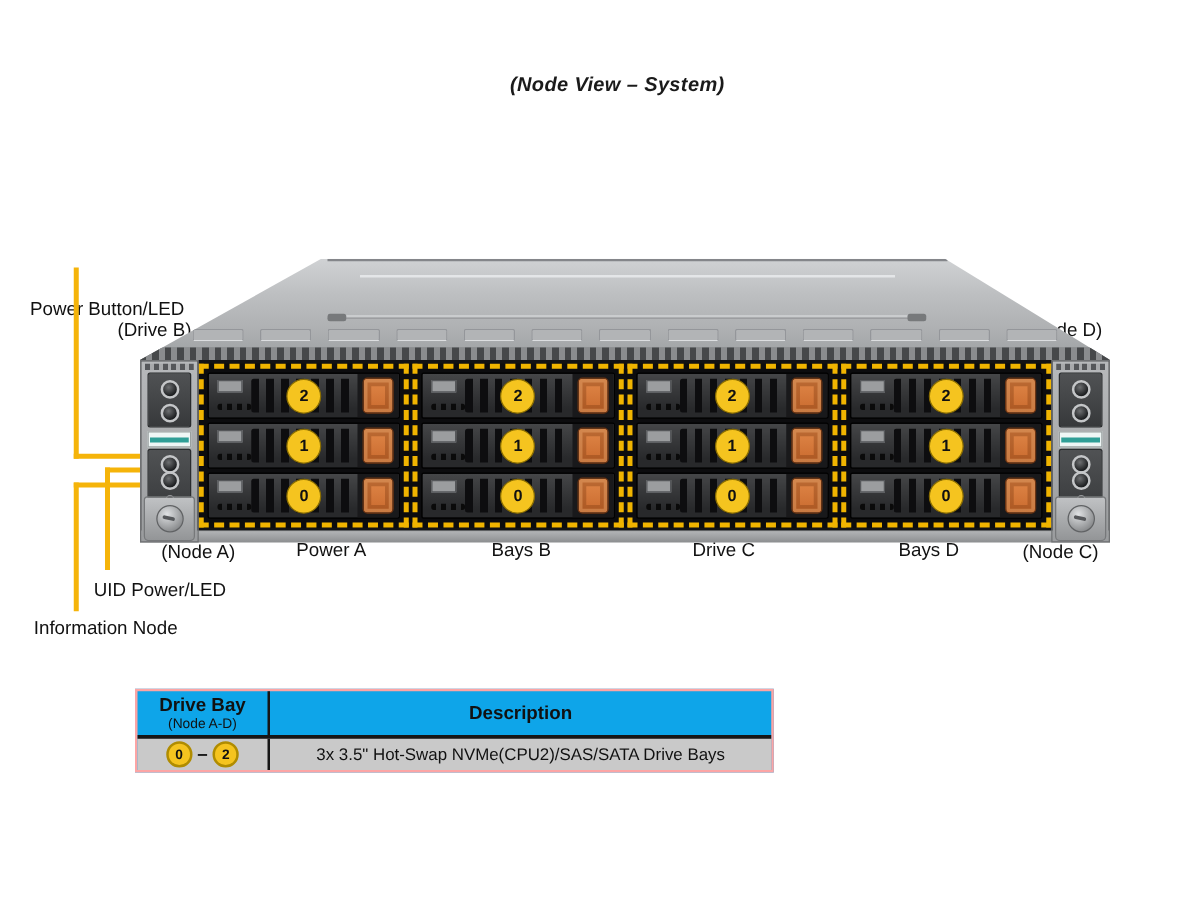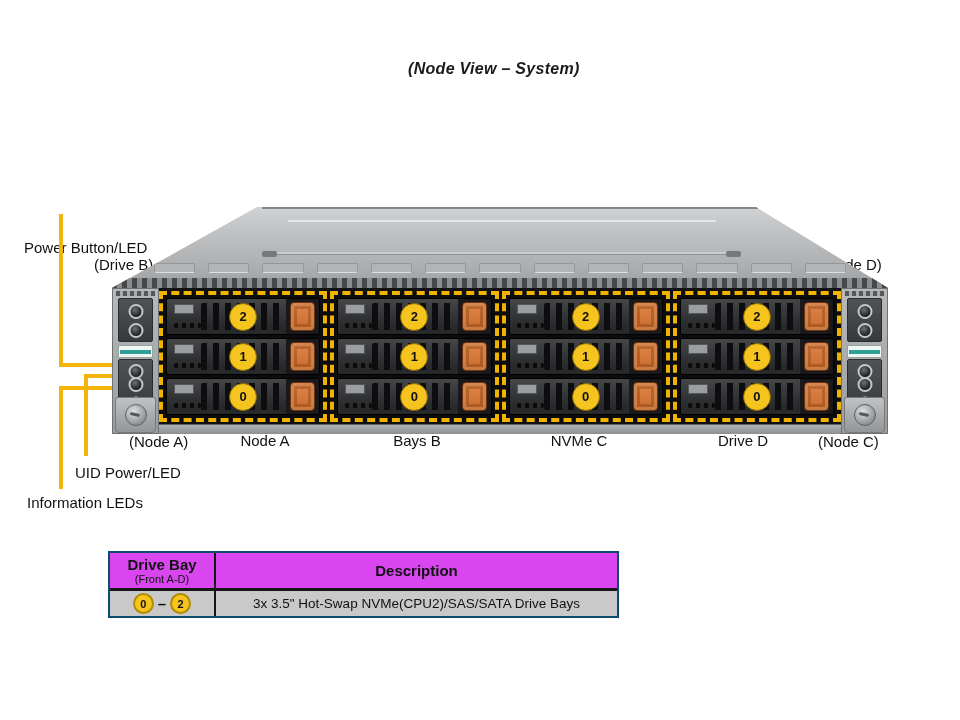--- a/index.html
+++ b/index.html
@@ -92,21 +92,21 @@
   .latch{position:absolute;right:4px;top:3px;bottom:3px;width:25px;border-radius:4px;
     background:linear-gradient(180deg,#e08748,#c96a2e);border:1px solid #6b3413;box-sizing:border-box;
     box-shadow:inset 0 0 0 3px rgba(255,190,130,.35), inset 0 0 0 6px rgba(120,55,15,.35);}
   .baynum{position:absolute;left:50%;top:50%;transform:translate(-50%,-50%);width:26px;height:26px;border-radius:50%;
     background:#F5C41F;border:1px solid #8a6d00;display:flex;align-items:center;justify-content:center;
     font-size:13px;font-weight:bold;color:#111;z-index:2;}
   
   .node-lbl{position:absolute;top:432px;width:80px;text-align:center;font-size:15px;color:#111;}
   .nl-a{left:225px;} .nl-b{left:377px;} .nl-c{left:539px;} .nl-d{left:703px;}
   
-  .spec{position:absolute;left:108px;top:551px;width:511px;border:2px solid #0c4a6e;background:#d946ef;box-sizing:border-box;}
+  .spec{position:absolute;left:108px;top:551px;width:511px;border:2px solid #fca5a5;background:#0ea5e9;box-sizing:border-box;}
   .spec-row{display:flex;}
   .spec-hrow{height:35px;}
   .spec-drow{height:25px;background:#C9C9C9;border-top:3px solid #161616;}
   .spec-c1{width:106px;border-right:2px solid #161616;display:flex;flex-direction:column;align-items:center;justify-content:center;box-sizing:border-box;}
   .spec-c2{flex:1;display:flex;align-items:center;justify-content:center;}
   .spec-h1{font-size:15px;font-weight:bold;line-height:16px;}
   .spec-h1s{font-size:11px;line-height:12px;}
   .spec-h2{font-size:15px;font-weight:bold;}
   .spec-desc{font-size:13.5px;color:#111;}
   .spec-c1.data{flex-direction:row;}
@@ -120,21 +120,21 @@
 <div class="stage">
 
   <div class="title">(Node View – System)</div>
 
   <div class="lbl lbl-power">Power Button/LED</div>
   <div class="lbl lbl-nodeB">(Drive B)</div>
   <div class="lbl lbl-nodeD">(Node D)</div>
   <div class="lbl lbl-nodeA">(Node A)</div>
   <div class="lbl lbl-nodeC">(Node C)</div>
   <div class="lbl lbl-uid">UID Power/LED</div>
-  <div class="lbl lbl-info">Information LEDs</div>
+  <div class="lbl lbl-info">Information Node</div>
 
   <div class="cline v1"></div>
   <div class="cline h1"></div>
   <div class="cline v2"></div>
   <div class="cline h2"></div>
   <div class="cline v3"></div>
   <div class="cline h3"></div>
 
   <div class="chassis">
 
@@ -308,30 +308,30 @@
         <div class="handle">
           <div class="screw"></div>
         </div>
       </div>
 
     </div>
 
     <div class="basestrip"></div>
   </div>
 
-  <div class="node-lbl nl-a">Node A</div>
+  <div class="node-lbl nl-a">Power A</div>
   <div class="node-lbl nl-b">Bays B</div>
-  <div class="node-lbl nl-c">NVMe C</div>
-  <div class="node-lbl nl-d">Drive D</div>
+  <div class="node-lbl nl-c">Drive C</div>
+  <div class="node-lbl nl-d">Bays D</div>
 
   <div class="spec">
     <div class="spec-row spec-hrow">
       <div class="spec-c1">
         <div class="spec-h1">Drive Bay</div>
-        <div class="spec-h1s">(Front A-D)</div>
+        <div class="spec-h1s">(Node A-D)</div>
       </div>
       <div class="spec-c2">
         <div class="spec-h2">Description</div>
       </div>
     </div>
     <div class="spec-row spec-drow">
       <div class="spec-c1 data">
         <span class="badge">0</span>
         <span class="bsep">–</span>
         <span class="badge">2</span>

